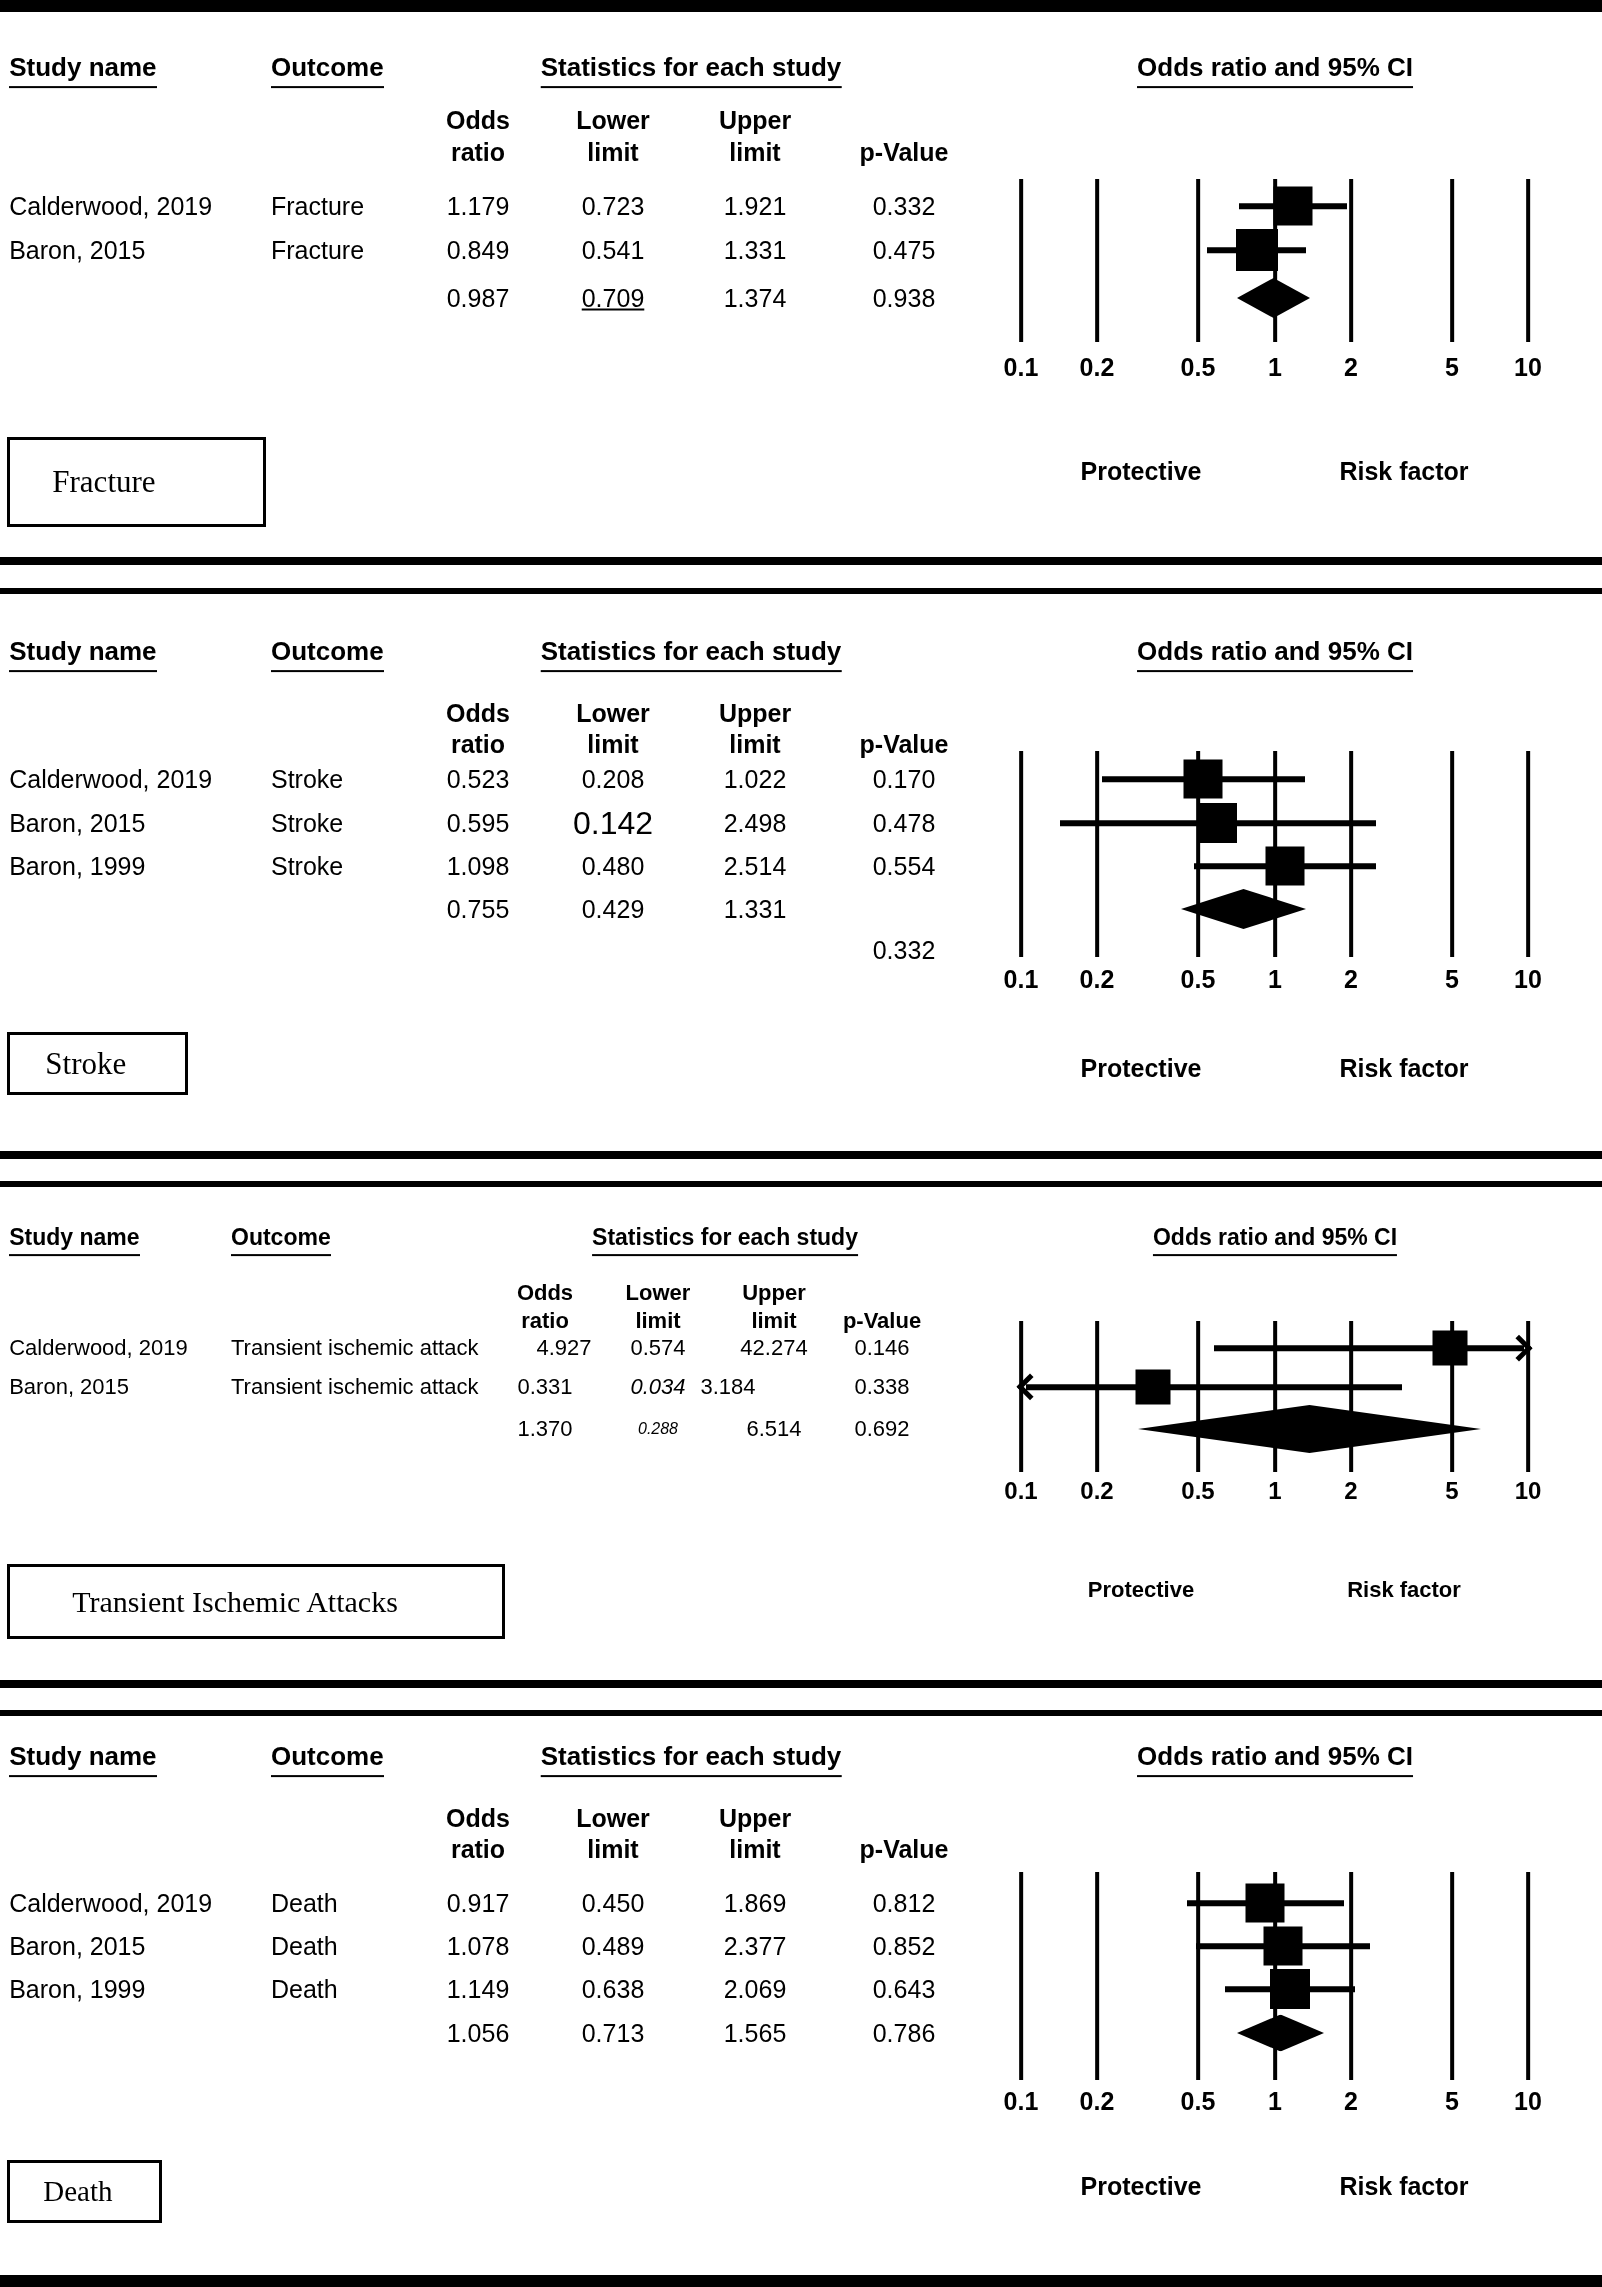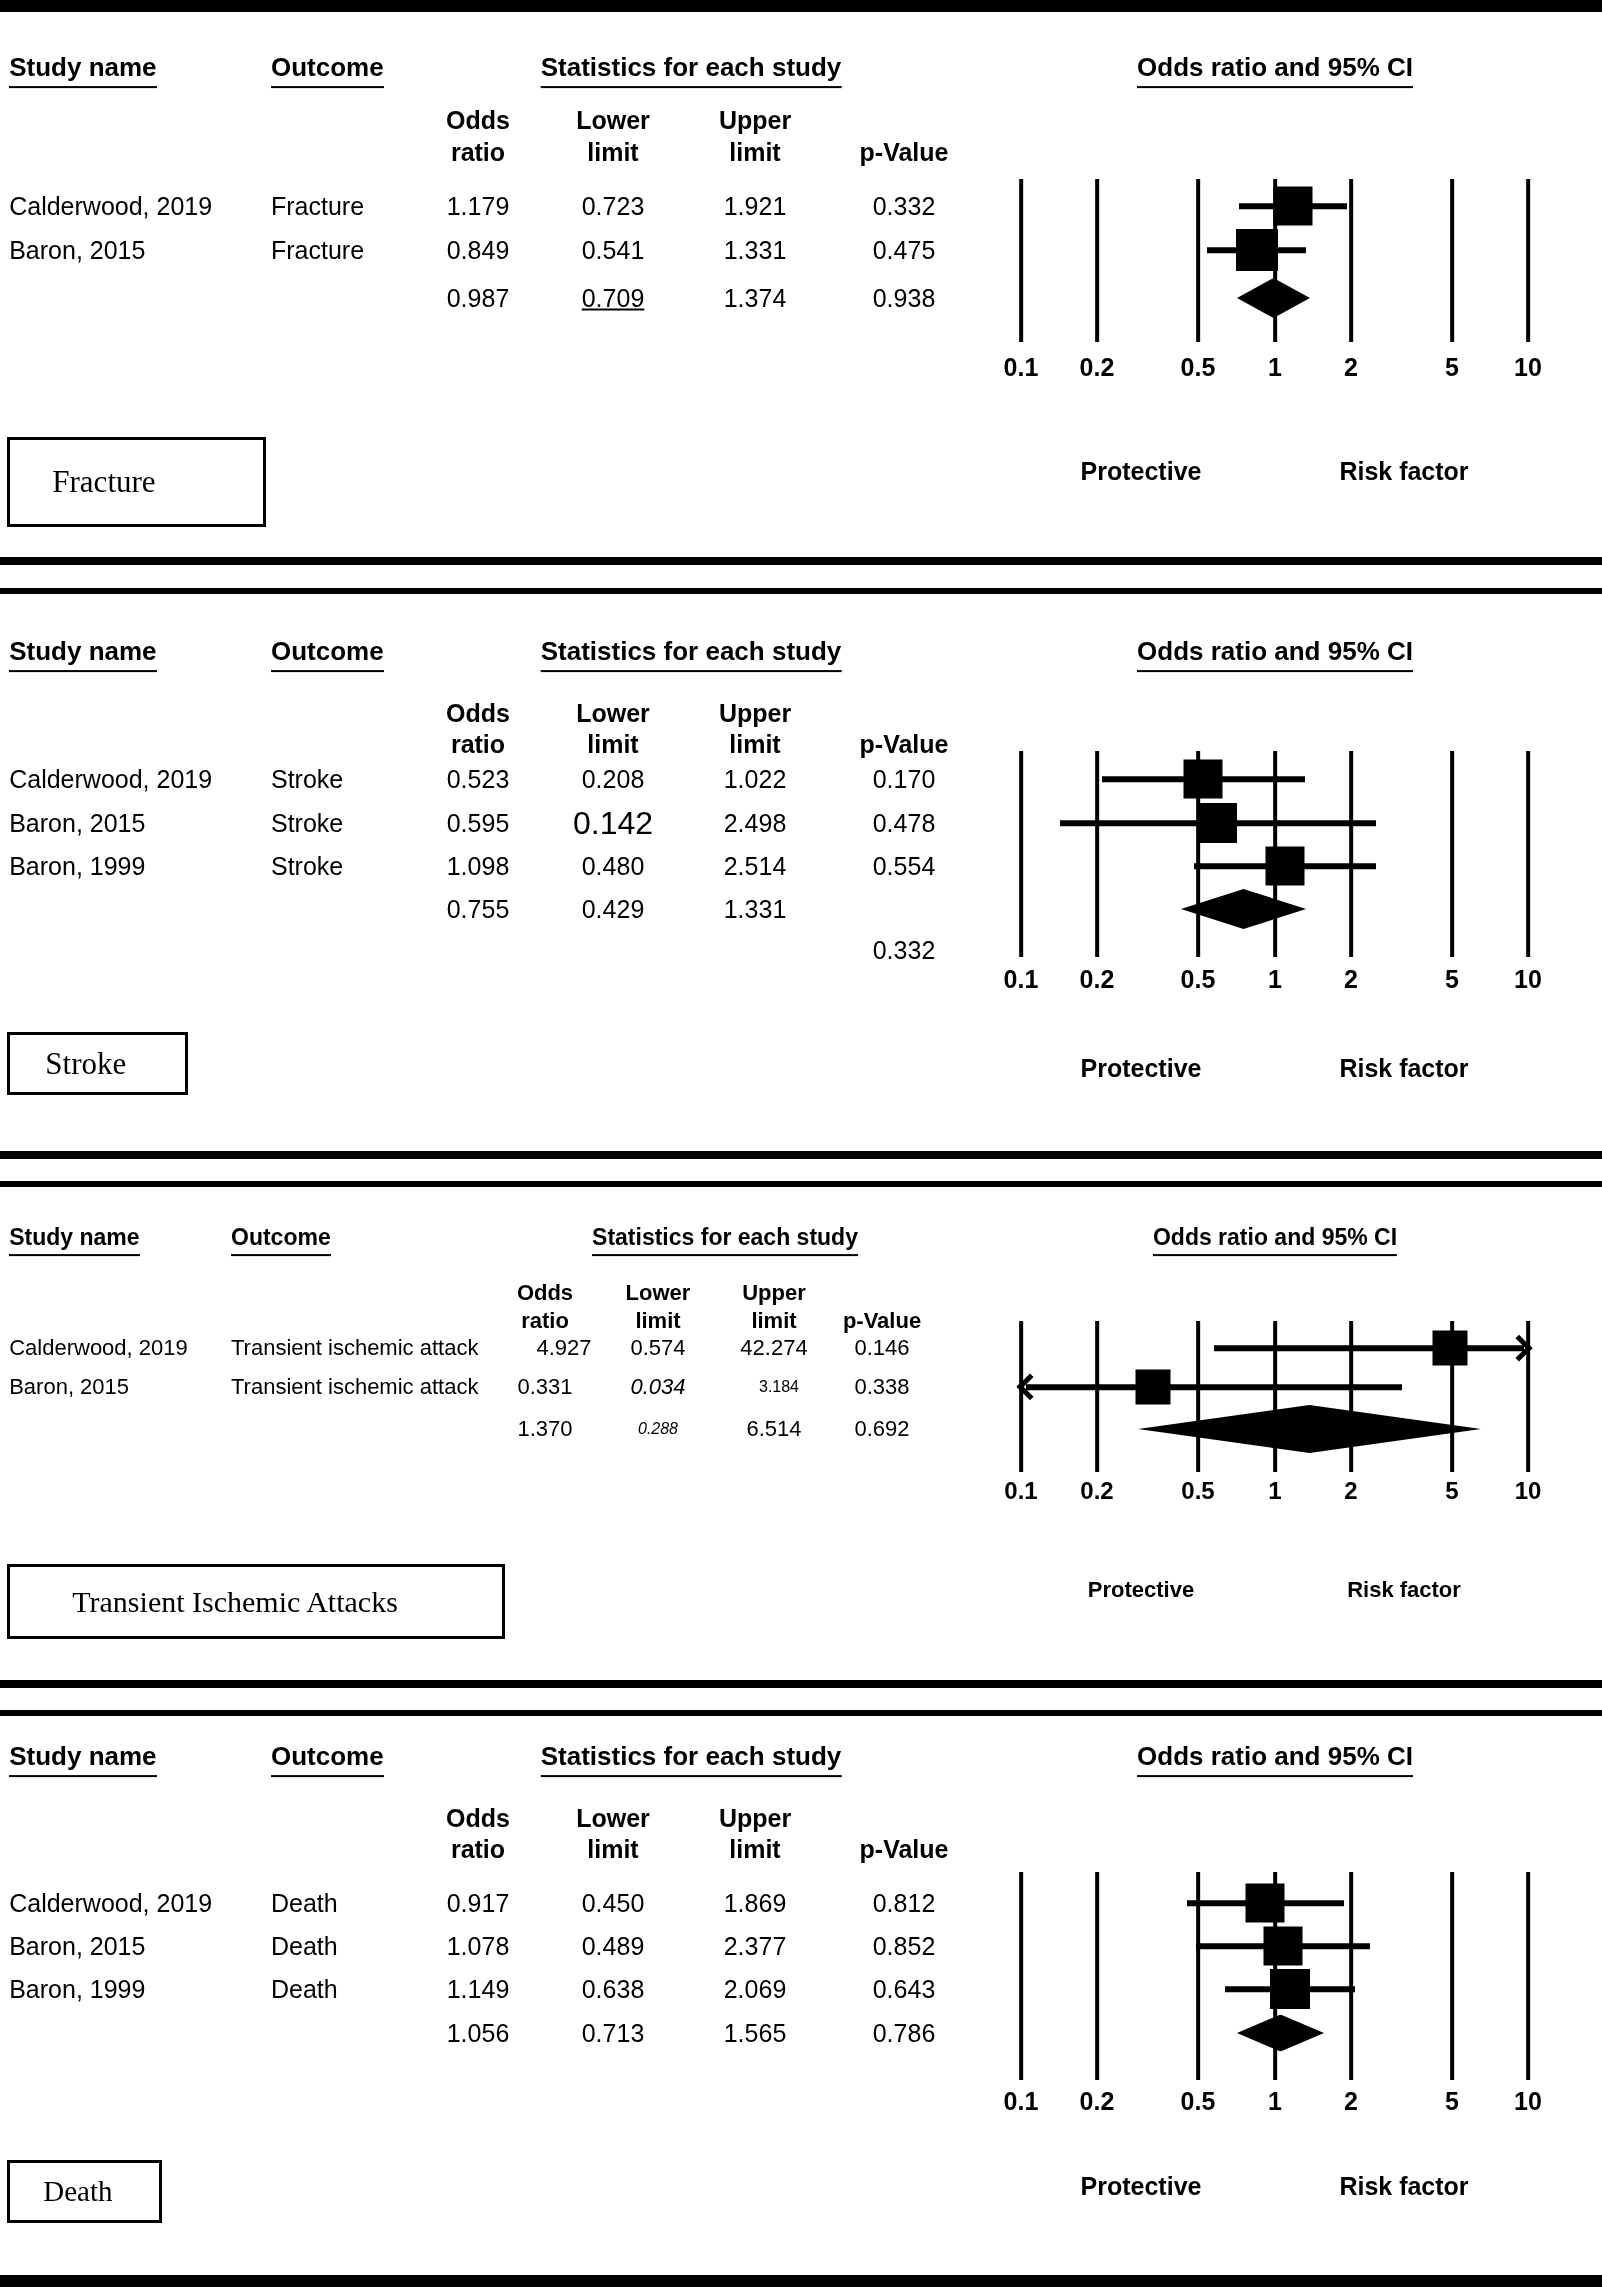--- a/index.html
+++ b/index.html
@@ -175,21 +175,21 @@
       <div class="cc" style="left: 658px; top: 1348px; font-size: 22px;">0.574</div>
       <div class="cc" style="left: 774px; top: 1348px; font-size: 22px;">42.274</div>
       <div class="cc" style="left: 882px; top: 1348px; font-size: 22px;">0.146</div>
       <div class="ciline" style="left: 1214px; top: 1348px; width: 310px;"></div>
       <div class="chev r" style="left: 1519px; top: 1348px;"></div>
       <div class="sq" style="left: 1450px; top: 1348px; width: 35px; height: 35px;"></div>
       <div class="cl" style="left: 9.2px; top: 1387px; font-size: 22px;">Baron, 2015</div>
       <div class="cl" style="left: 231px; top: 1387px; font-size: 22px;">Transient ischemic attack</div>
       <div class="cc" style="left: 545px; top: 1387px; font-size: 22px;">0.331</div>
       <div class="cc" style="left: 658px; top: 1387px; font-size: 22px; font-style: italic;">0.034</div>
-      <div class="cc" style="left: 779px; top: 1387px; font-size: 16px;">3.184</div>
+      <div class="cc" style="left: 728px; top: 1387px; font-size: 22px;">3.184</div>
       <div class="cc" style="left: 882px; top: 1387px; font-size: 22px;">0.338</div>
       <div class="ciline" style="left: 1026px; top: 1387px; width: 376px;"></div>
       <div class="chev l" style="left: 1030px; top: 1387px;"></div>
       <div class="sq" style="left: 1153px; top: 1387px; width: 35px; height: 35px;"></div>
       <div class="cc" style="left: 545px; top: 1429px; font-size: 22px;">1.370</div>
       <div class="cc" style="left: 658px; top: 1429px; font-size: 16px; font-style: italic;">0.288</div>
       <div class="cc" style="left: 774px; top: 1429px; font-size: 22px;">6.514</div>
       <div class="cc" style="left: 882px; top: 1429px; font-size: 22px;">0.692</div>
       <div class="dia" style="left: 1138px; top: 1429px; width: 343px; height: 48px;"></div>
       <div class="cc b" style="left: 1021px; top: 1491px; font-size: 24px;">0.1</div>

